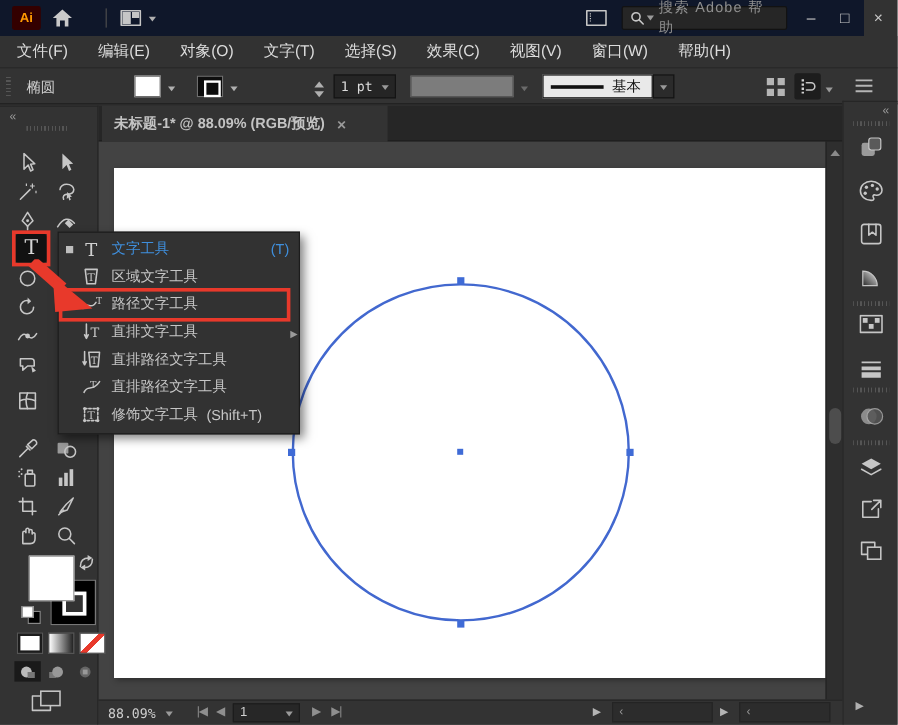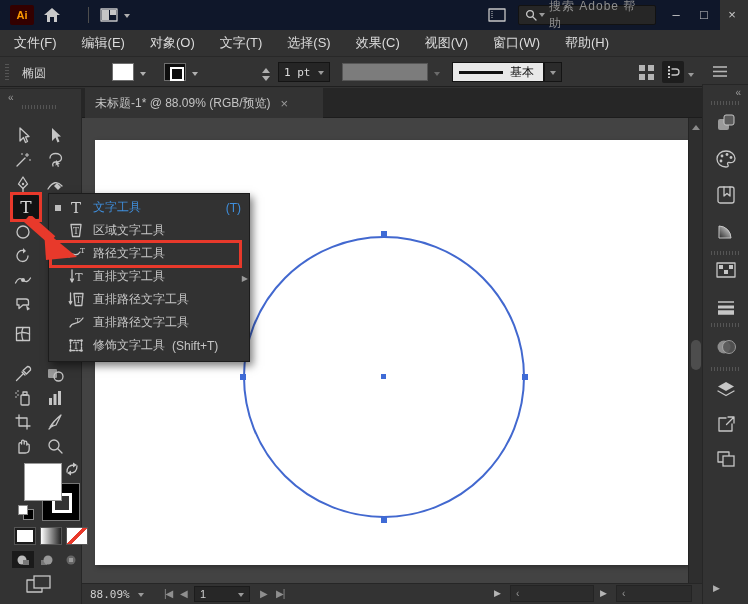--- a/index.html
+++ b/index.html
@@ -127,21 +127,21 @@
         <g stroke="#b5b5b5" stroke-width="1.6">
           <line x1="1" y1="2" x2="15" y2="2"></line>
           <line x1="1" y1="6.5" x2="15" y2="6.5"></line>
           <line x1="1" y1="11" x2="15" y2="11"></line>
         </g>
       </svg>
   </div>
 </div>
 
 <div class="abs" style="left:82px;top:88px;width:620px;height:30px;background:#262626;border-bottom:1px solid #1c1c1c;">
-  <div class="abs row" style="left:3px;top:0;width:238px;height:30px;background:#333;padding:0 10px;">
+  <div class="abs row" style="left:3px;top:0;width:238px;height:30px;background:#333;padding:0 10px;font-weight:bold;">
     <span style="color:#c3c3c3;font-size:12px;white-space:nowrap;">未标题-1* @ 88.09% (RGB/预览)</span>
     <span style="margin-left:10px;color:#9a9a9a;font-size:13px;">×</span>
   </div>
 </div>
 
 <div class="abs" style="left:82px;top:118px;width:606px;height:465px;background:#434343;">
   <div class="abs" style="left:13px;top:22px;width:593px;height:425px;background:#fff;box-shadow:2px 2px 5px rgba(0,0,0,.35);"></div>
 
   <div class="abs" style="left:161px;top:118px;width:282px;height:282px;border:2px solid #4268cf;border-radius:50%;"></div>
   <div class="anchor" style="left:299px;top:113px;"></div>

